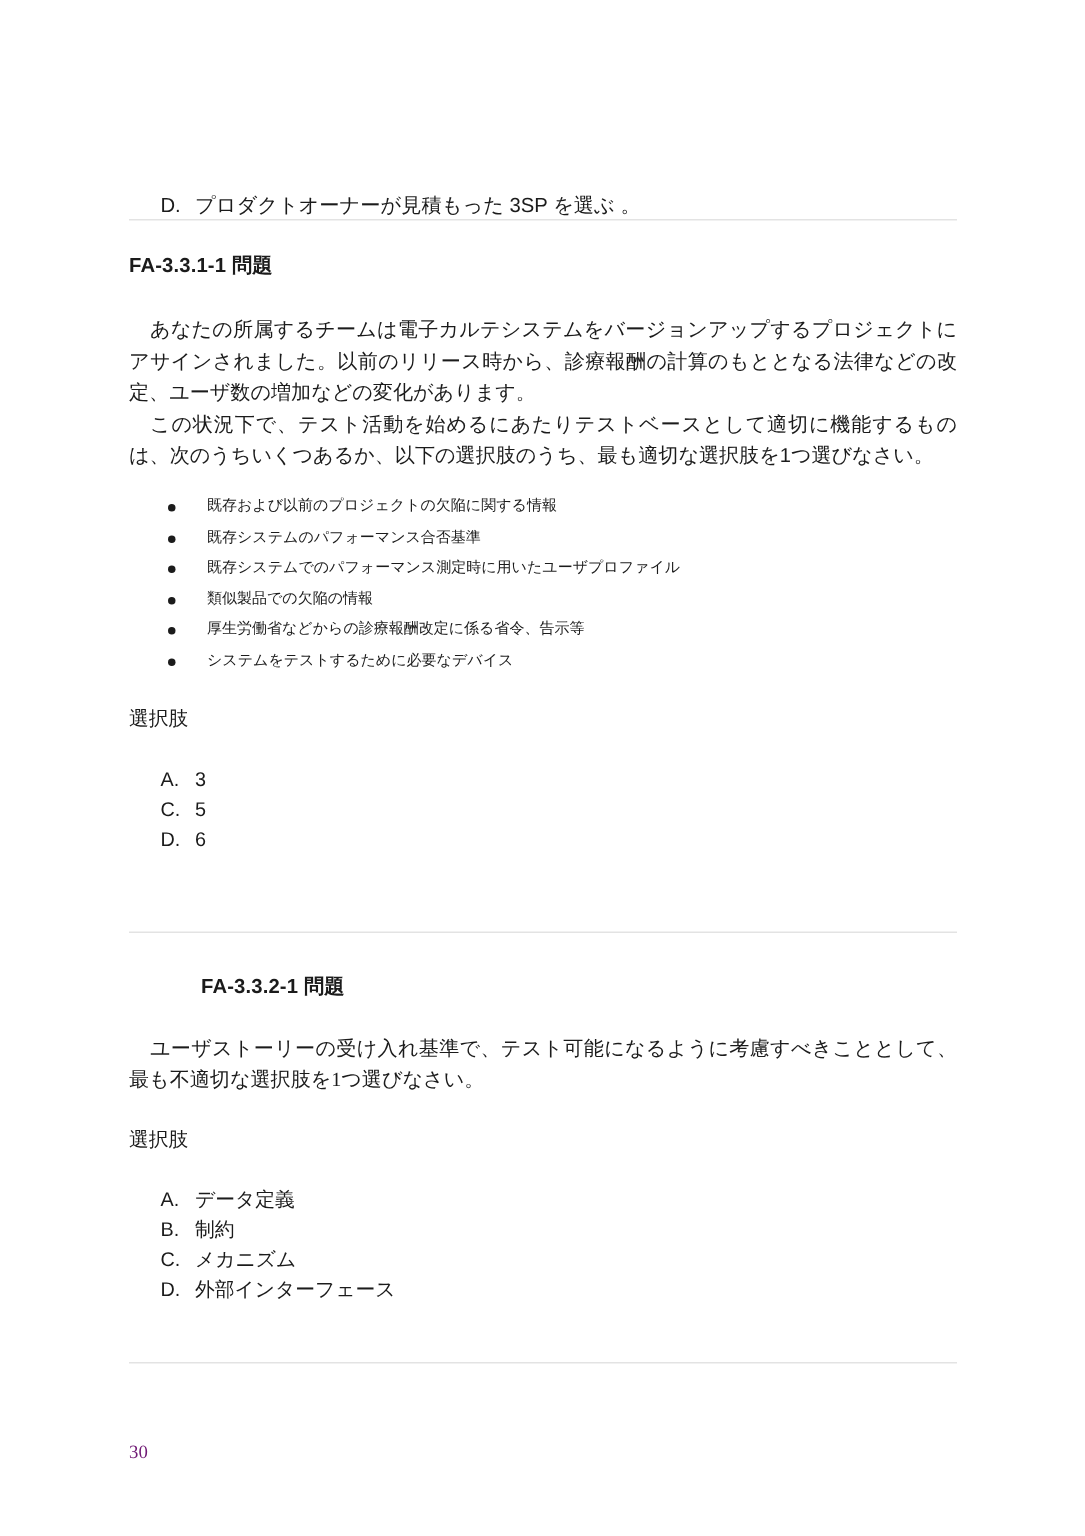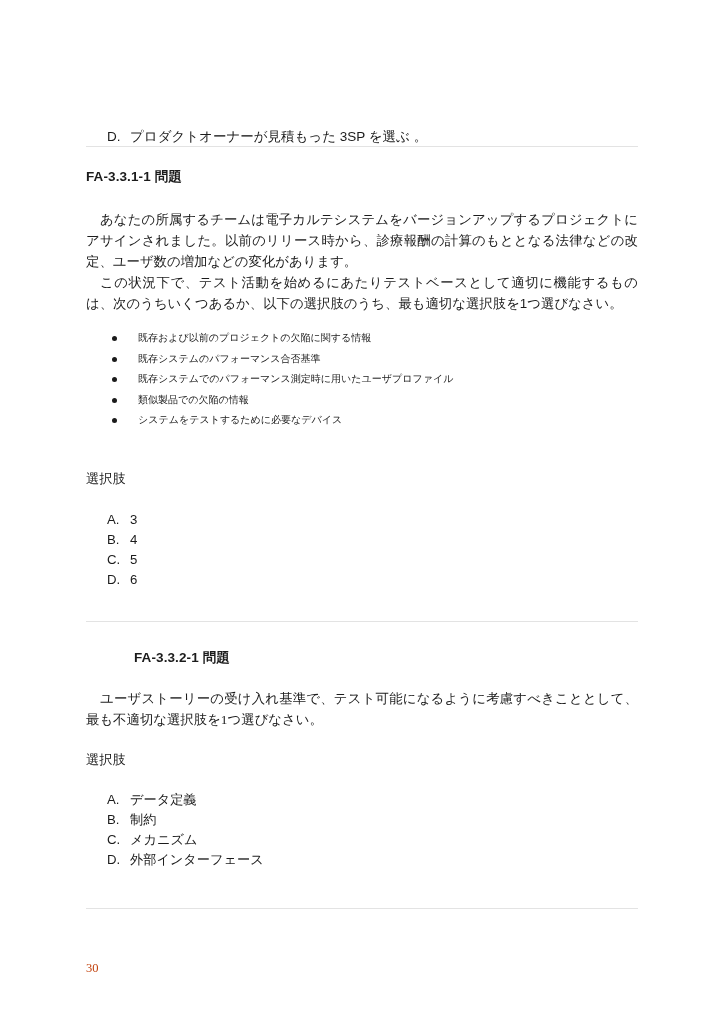--- a/index.html
+++ b/index.html
@@ -132,21 +132,21 @@
   .choice-list-1 { top: 510px; }
   .choice-list-2 { top: 790px; }
 
   
   .page-number {
     top: 960px;
     left: 86px;
     font-family: "Liberation Serif", "DejaVu Serif", serif;
     font-size: 12.5px;
     line-height: 16px;
-    color: #c2410c;
+    color: #701a75;
   }
 </style>
 </head>
 <body>
 
 <div class="page">
 
   <div class="abs orphan-choice">
     <span class="label">D.</span><span>プロダクトオーナーが見積もった 3SP を選ぶ 。</span>
   </div>
@@ -172,32 +172,33 @@
     <li>
       <span class="bullet-dot"></span>
       <span>既存システムでのパフォーマンス測定時に用いたユーザプロファイル</span>
     </li>
     <li>
       <span class="bullet-dot"></span>
       <span>類似製品での欠陥の情報</span>
     </li>
     <li>
       <span class="bullet-dot"></span>
+      <span>厚生労働省などからの診療報酬改定に係る省令、告示等</span>
+    </li>
+    <li>
+      <span class="bullet-dot"></span>
       <span>システムをテストするために必要なデバイス</span>
     </li>
   </ul>
 
   <div class="abs content-col choices-label choices-label-1">選択肢</div>
 
   <ul class="abs choice-list choice-list-1">
     <li>
       <span class="label">A.</span><span>3</span>
-    </li>
-    <li>
-      <span class="label">B.</span><span>4</span>
     </li>
     <li>
       <span class="label">C.</span><span>5</span>
     </li>
     <li>
       <span class="label">D.</span><span>6</span>
     </li>
   </ul>
 
   <hr class="abs rule rule-2">

